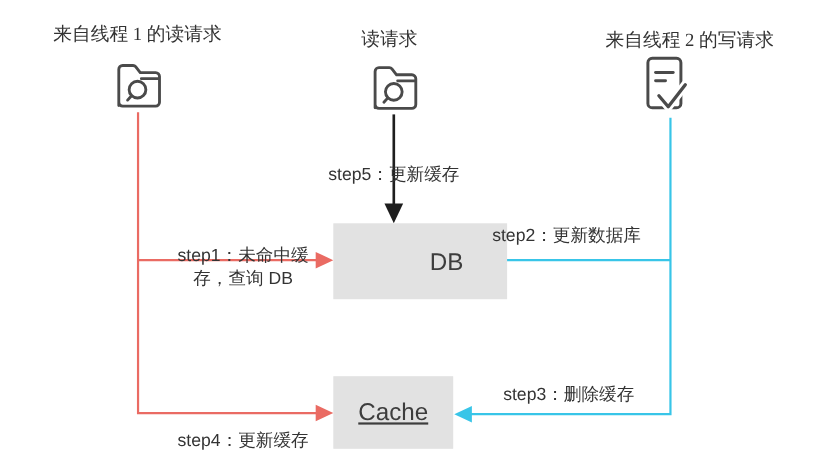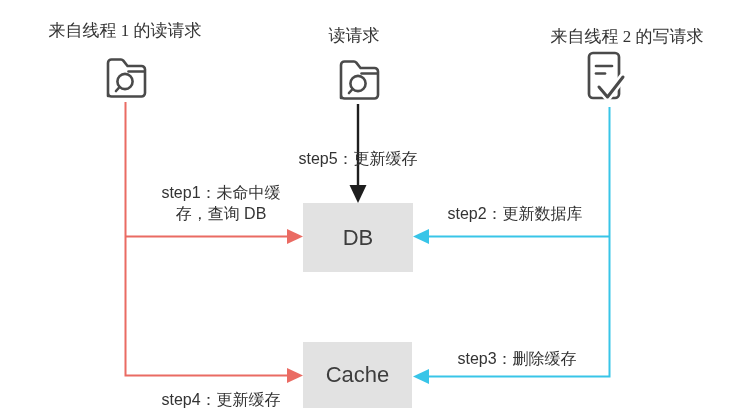--- a/index.html
+++ b/index.html
@@ -9,21 +9,21 @@
   }
   .abs{position:absolute;}
   .actor-title{
     position:absolute;transform:translateX(-50%);white-space:nowrap;
     font-size:17px;color:var(--text,#333);font-family:Liberation Serif, serif;
   }
   .step-label{
     position:absolute;transform:translateX(-50%);white-space:nowrap;
     font-size:16px;color:var(--text,#333);text-align:center;
   }
-  .step-label.wrap{white-space:normal;width:132px;line-height:1.32;}
+  .step-label.wrap{white-space:normal;width:132px;line-height:1.32;margin-top:40px;}
   .node{
     position:absolute;background:var(--box_fill,#e2e2e2);
     display:flex;align-items:center;justify-content:center;
     font-size:22px;color:#3d3d3d;
   }
   svg{display:block;}
   .connectors{position:absolute;left:0;top:0;pointer-events:none;}
   .stroke-red{stroke:var(--red,#ea6b63);}
   .fill-red{fill:var(--red,#ea6b63);}
   .stroke-cyan{stroke:var(--cyan,#35c5e8);}
@@ -74,24 +74,24 @@
     <path class="stroke-cyan" stroke-width="2" fill="none" d="M609.5,107 V376.5 H428"></path>
     <polygon class="fill-cyan" points="413,376.5 429,369 429,384"></polygon>
 
     <path class="stroke-cyan" stroke-width="2" fill="none" d="M609.5,236.5 H428"></path>
     <polygon class="fill-cyan" points="413,236.5 429,229 429,244"></polygon>
 
     <path class="stroke-black" stroke-width="2.4" fill="none" d="M358,104 V186"></path>
     <polygon class="fill-black" points="358,203 349.5,185 366.5,185"></polygon>
   </svg>
 
-  <div class="node" style="left:303px;top:203px;width:110px;height:69px;">
+  <div class="node" style="left:303px;top:203px;width:110px;height:69px;padding-left:48px;">
     <span>DB</span>
   </div>
-  <div class="node" style="left:303px;top:342px;width:109px;height:66px;">
+  <div class="node" style="left:303px;top:342px;width:109px;height:66px;text-decoration:underline;">
     <span>Cache</span>
   </div>
 
   <div class="step-label wrap" style="left:221px;top:182px;">step1：未命中缓存，查询 DB</div>
   <div class="step-label" style="left:515px;top:204px;">step2：更新数据库</div>
   <div class="step-label" style="left:517px;top:349px;">step3：删除缓存</div>
   <div class="step-label" style="left:221px;top:347px;margin-top:43px;">step4：更新缓存</div>
   <div class="step-label" style="left:358px;top:149px;">step5：更新缓存</div>
 
 </div>

